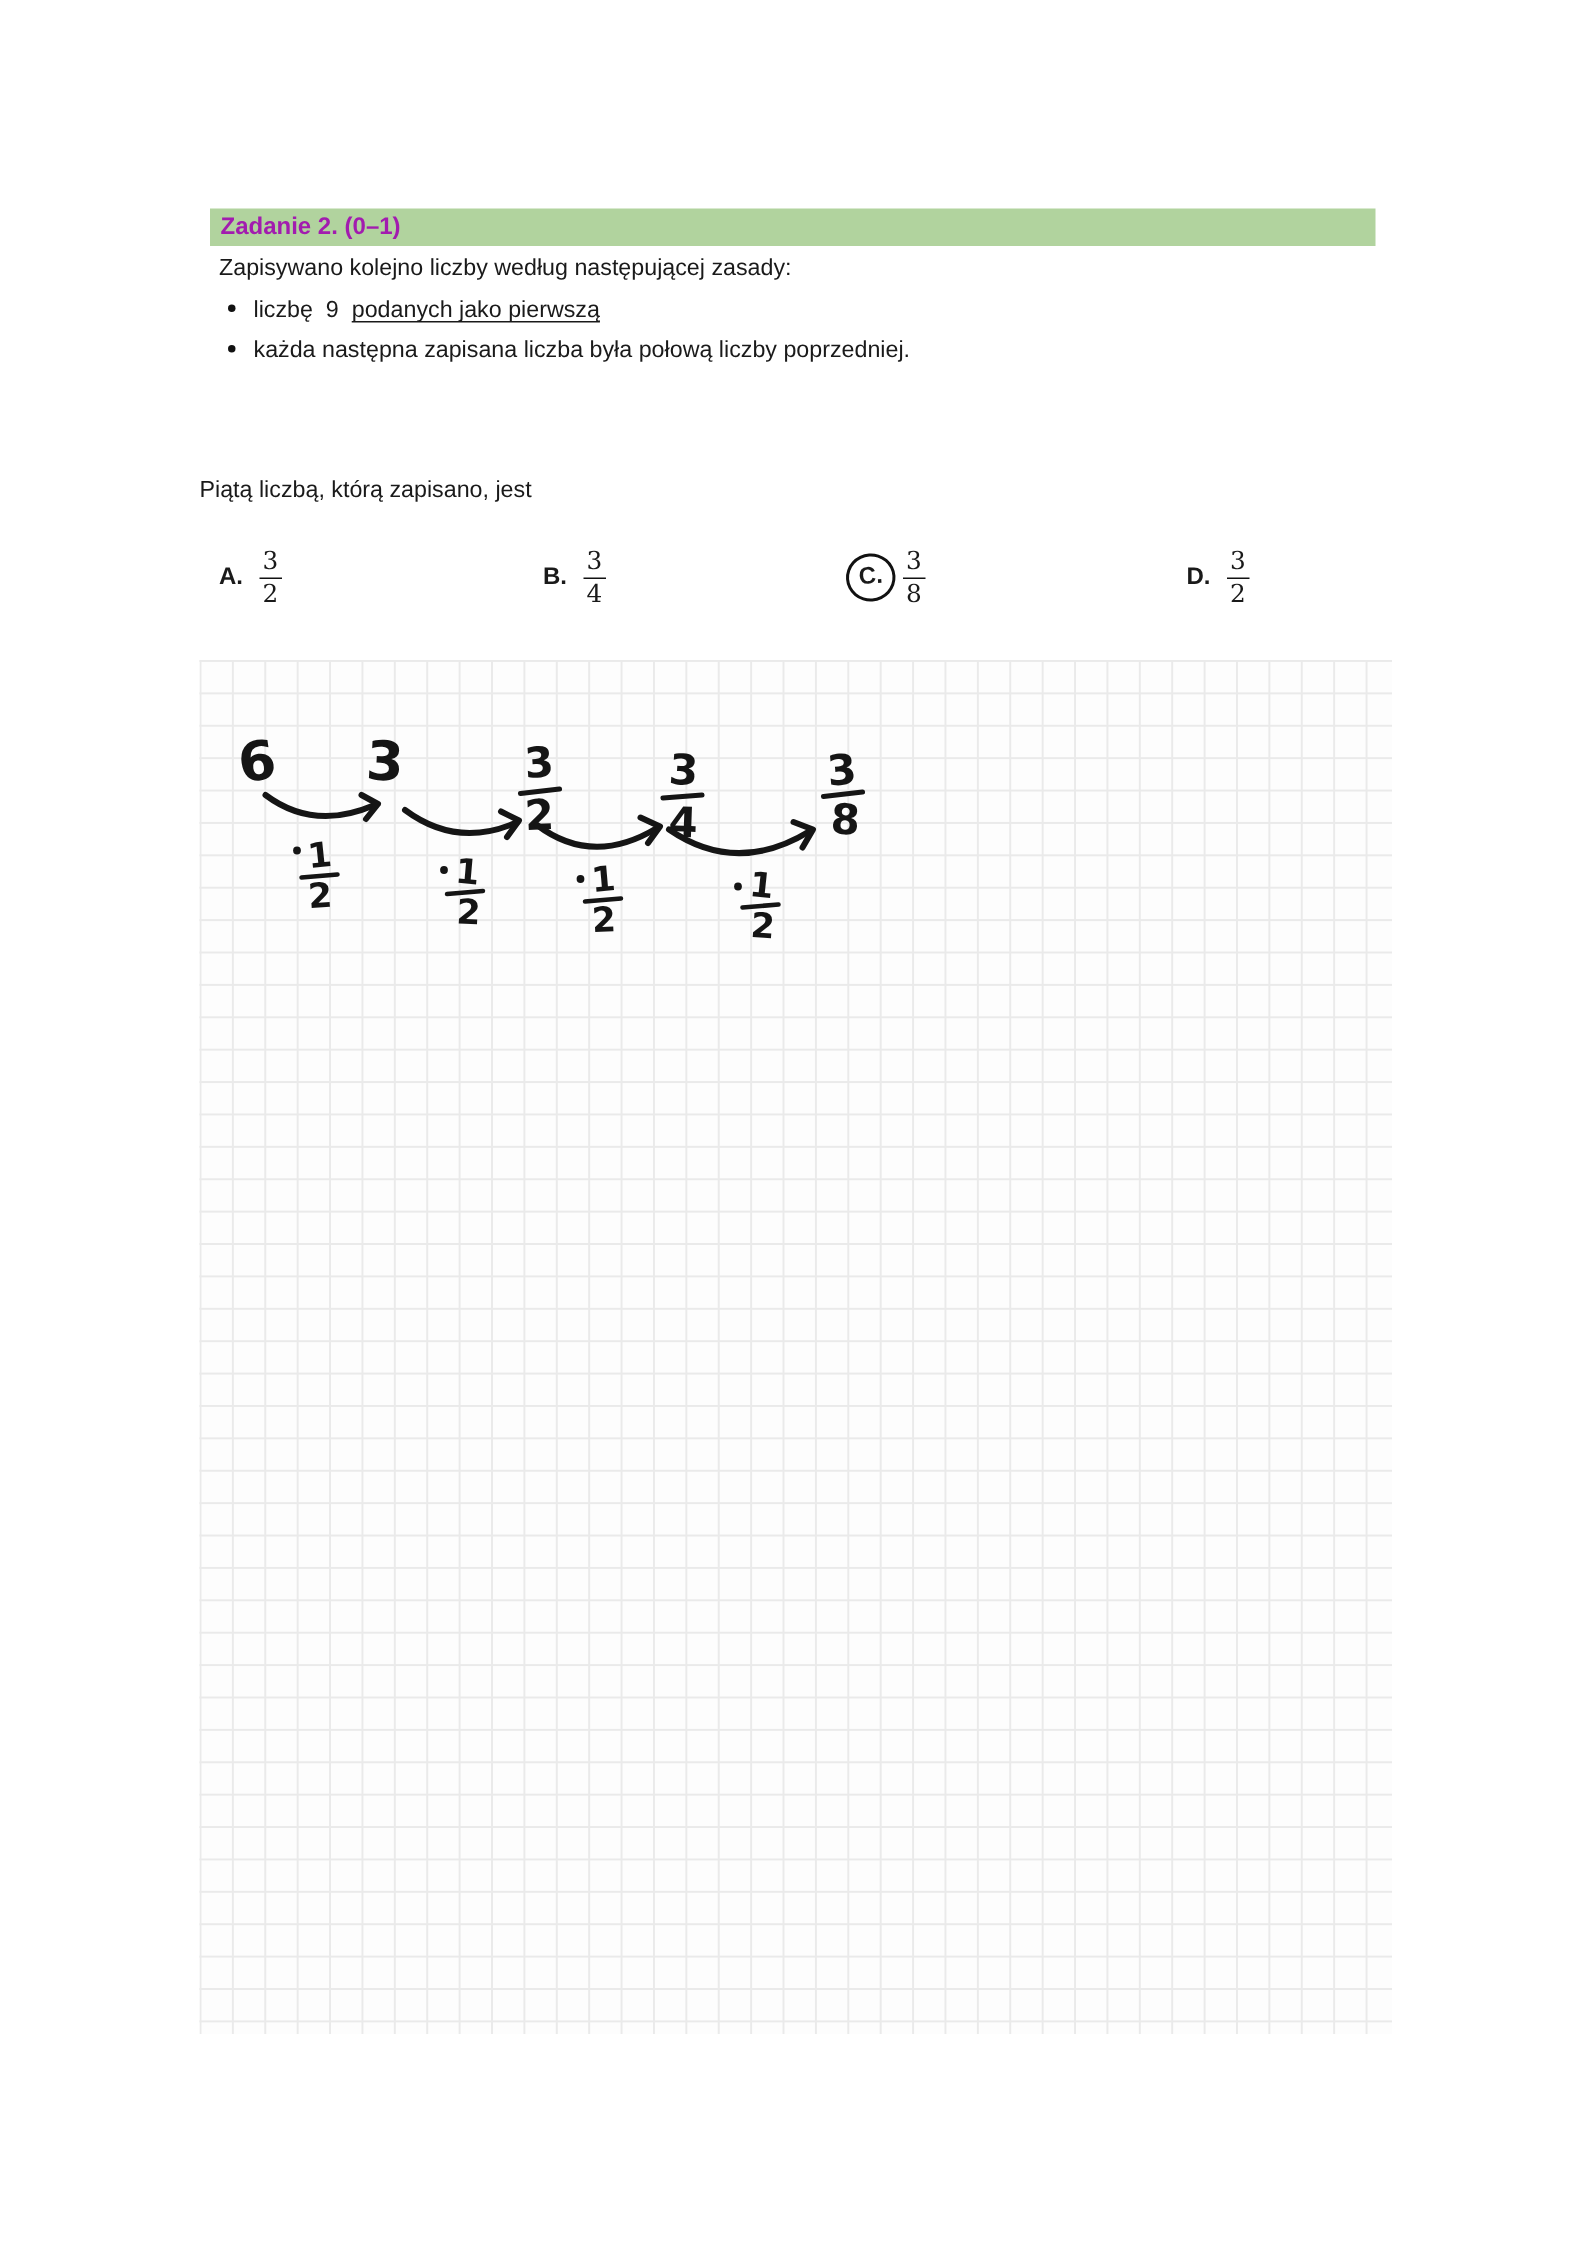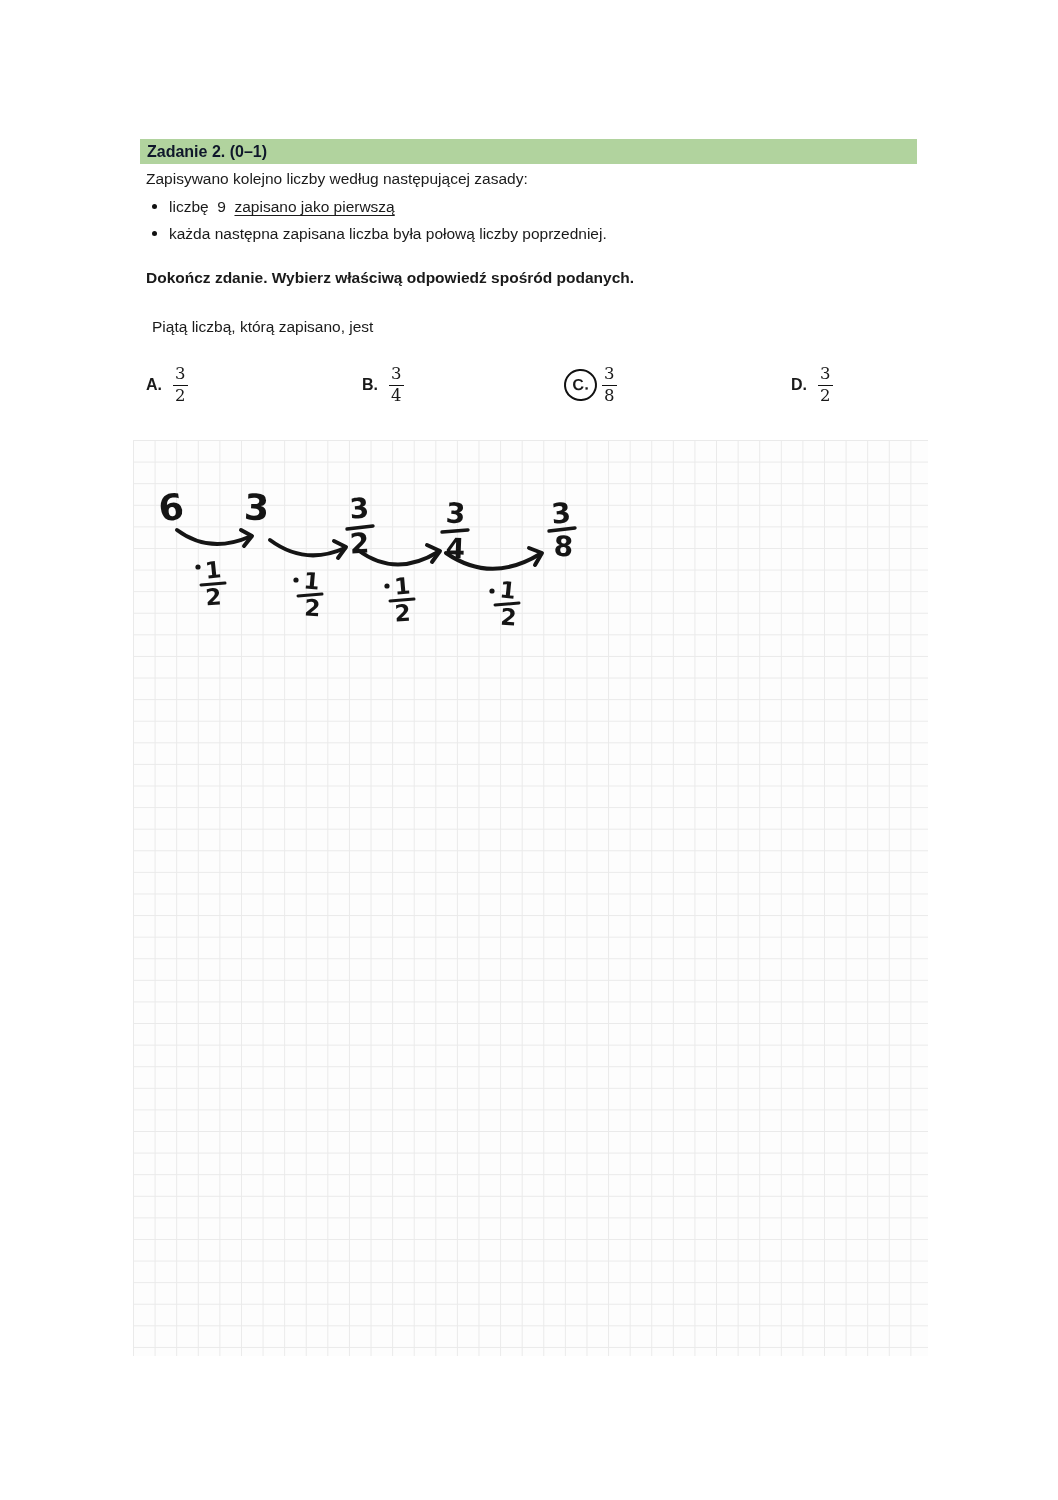--- a/index.html
+++ b/index.html
@@ -6,32 +6,32 @@
   .page{
     position:relative;width:1058px;height:1500px;background:#ffffff;overflow:hidden;
     font-family:"Liberation Sans",sans-serif;color:#1a1a1a;
   }
   
   .task-header{
     position:absolute;left:140px;top:139px;width:777px;height:25px;
     background:#b1d39e;display:flex;align-items:center;box-sizing:border-box;
     padding-left:7px;
   }
-  .task-header span{font-size:16px;font-weight:bold;color:#0f172a;}
+  .task-header span{font-size:16px;font-weight:bold;color:#a21caf;}
   .intro{position:absolute;left:146px;top:170px;font-size:15.5px;}
   .bullet-row{position:absolute;left:152px;display:flex;align-items:baseline;font-size:15.5px;}
   .bullet-row .dot{
     width:5px;height:5px;border-radius:50%;background:#111;flex:0 0 auto;
     margin-right:12px;position:relative;top:-3px;
   }
   .b1{top:198px;} .b2{top:225px;}
   .pre-space{white-space:pre-wrap;}
   .underlined{text-decoration:underline;text-underline-offset:3px;text-decoration-thickness:1.3px;white-space:pre-wrap;}
   .instruction{position:absolute;left:146px;top:269px;font-size:15.5px;font-weight:bold;}
-  .stem{position:absolute;left:152px;top:318px;font-size:15.5px;}
+  .stem{position:absolute;left:133px;top:318px;font-size:15.5px;}
   
   .option{position:absolute;top:360px;display:flex;align-items:center;height:50px;}
   .opt-a{left:146px;} .opt-b{left:362px;} .opt-c{left:564px;} .opt-d{left:791px;}
   .opt-label{font-size:16px;font-weight:bold;margin-right:11px;}
   .circled{
     border:2.6px solid #111;border-radius:50%;width:33px;height:32px;
     display:flex;align-items:center;justify-content:center;margin-right:5px;
     transform:rotate(-4deg);box-sizing:border-box;
   }
   .circled .opt-label{margin-right:0;}
@@ -63,29 +63,28 @@
 <div class="page">
 
   <div class="task-header">
     <span>Zadanie 2. (0–1)</span>
   </div>
 
   <div class="intro">Zapisywano kolejno liczby według następującej zasady:</div>
 
   <div class="bullet-row b1">
     <span class="dot"></span>
-    <span><span class="pre-space">liczbę  9  </span><span class="underlined">zapisano jako pierwszą</span></span>
+    <span><span class="pre-space">liczbę  9  </span><span class="underlined">podanych jako pierwszą</span></span>
   </div>
 
   <div class="bullet-row b2">
     <span class="dot"></span>
     <span>każda następna zapisana liczba była połową liczby poprzedniej.</span>
   </div>
 
-  <div class="instruction">Dokończ zdanie. Wybierz właściwą odpowiedź spośród podanych.</div>
 
   <div class="stem">Piątą liczbą, którą zapisano, jest</div>
 
   <div class="option opt-a">
     <span class="opt-label">A.</span>
     <span class="frac">
       <span class="num">3</span>
       <span class="fbar"></span>
       <span class="den">2</span>
     </span>

